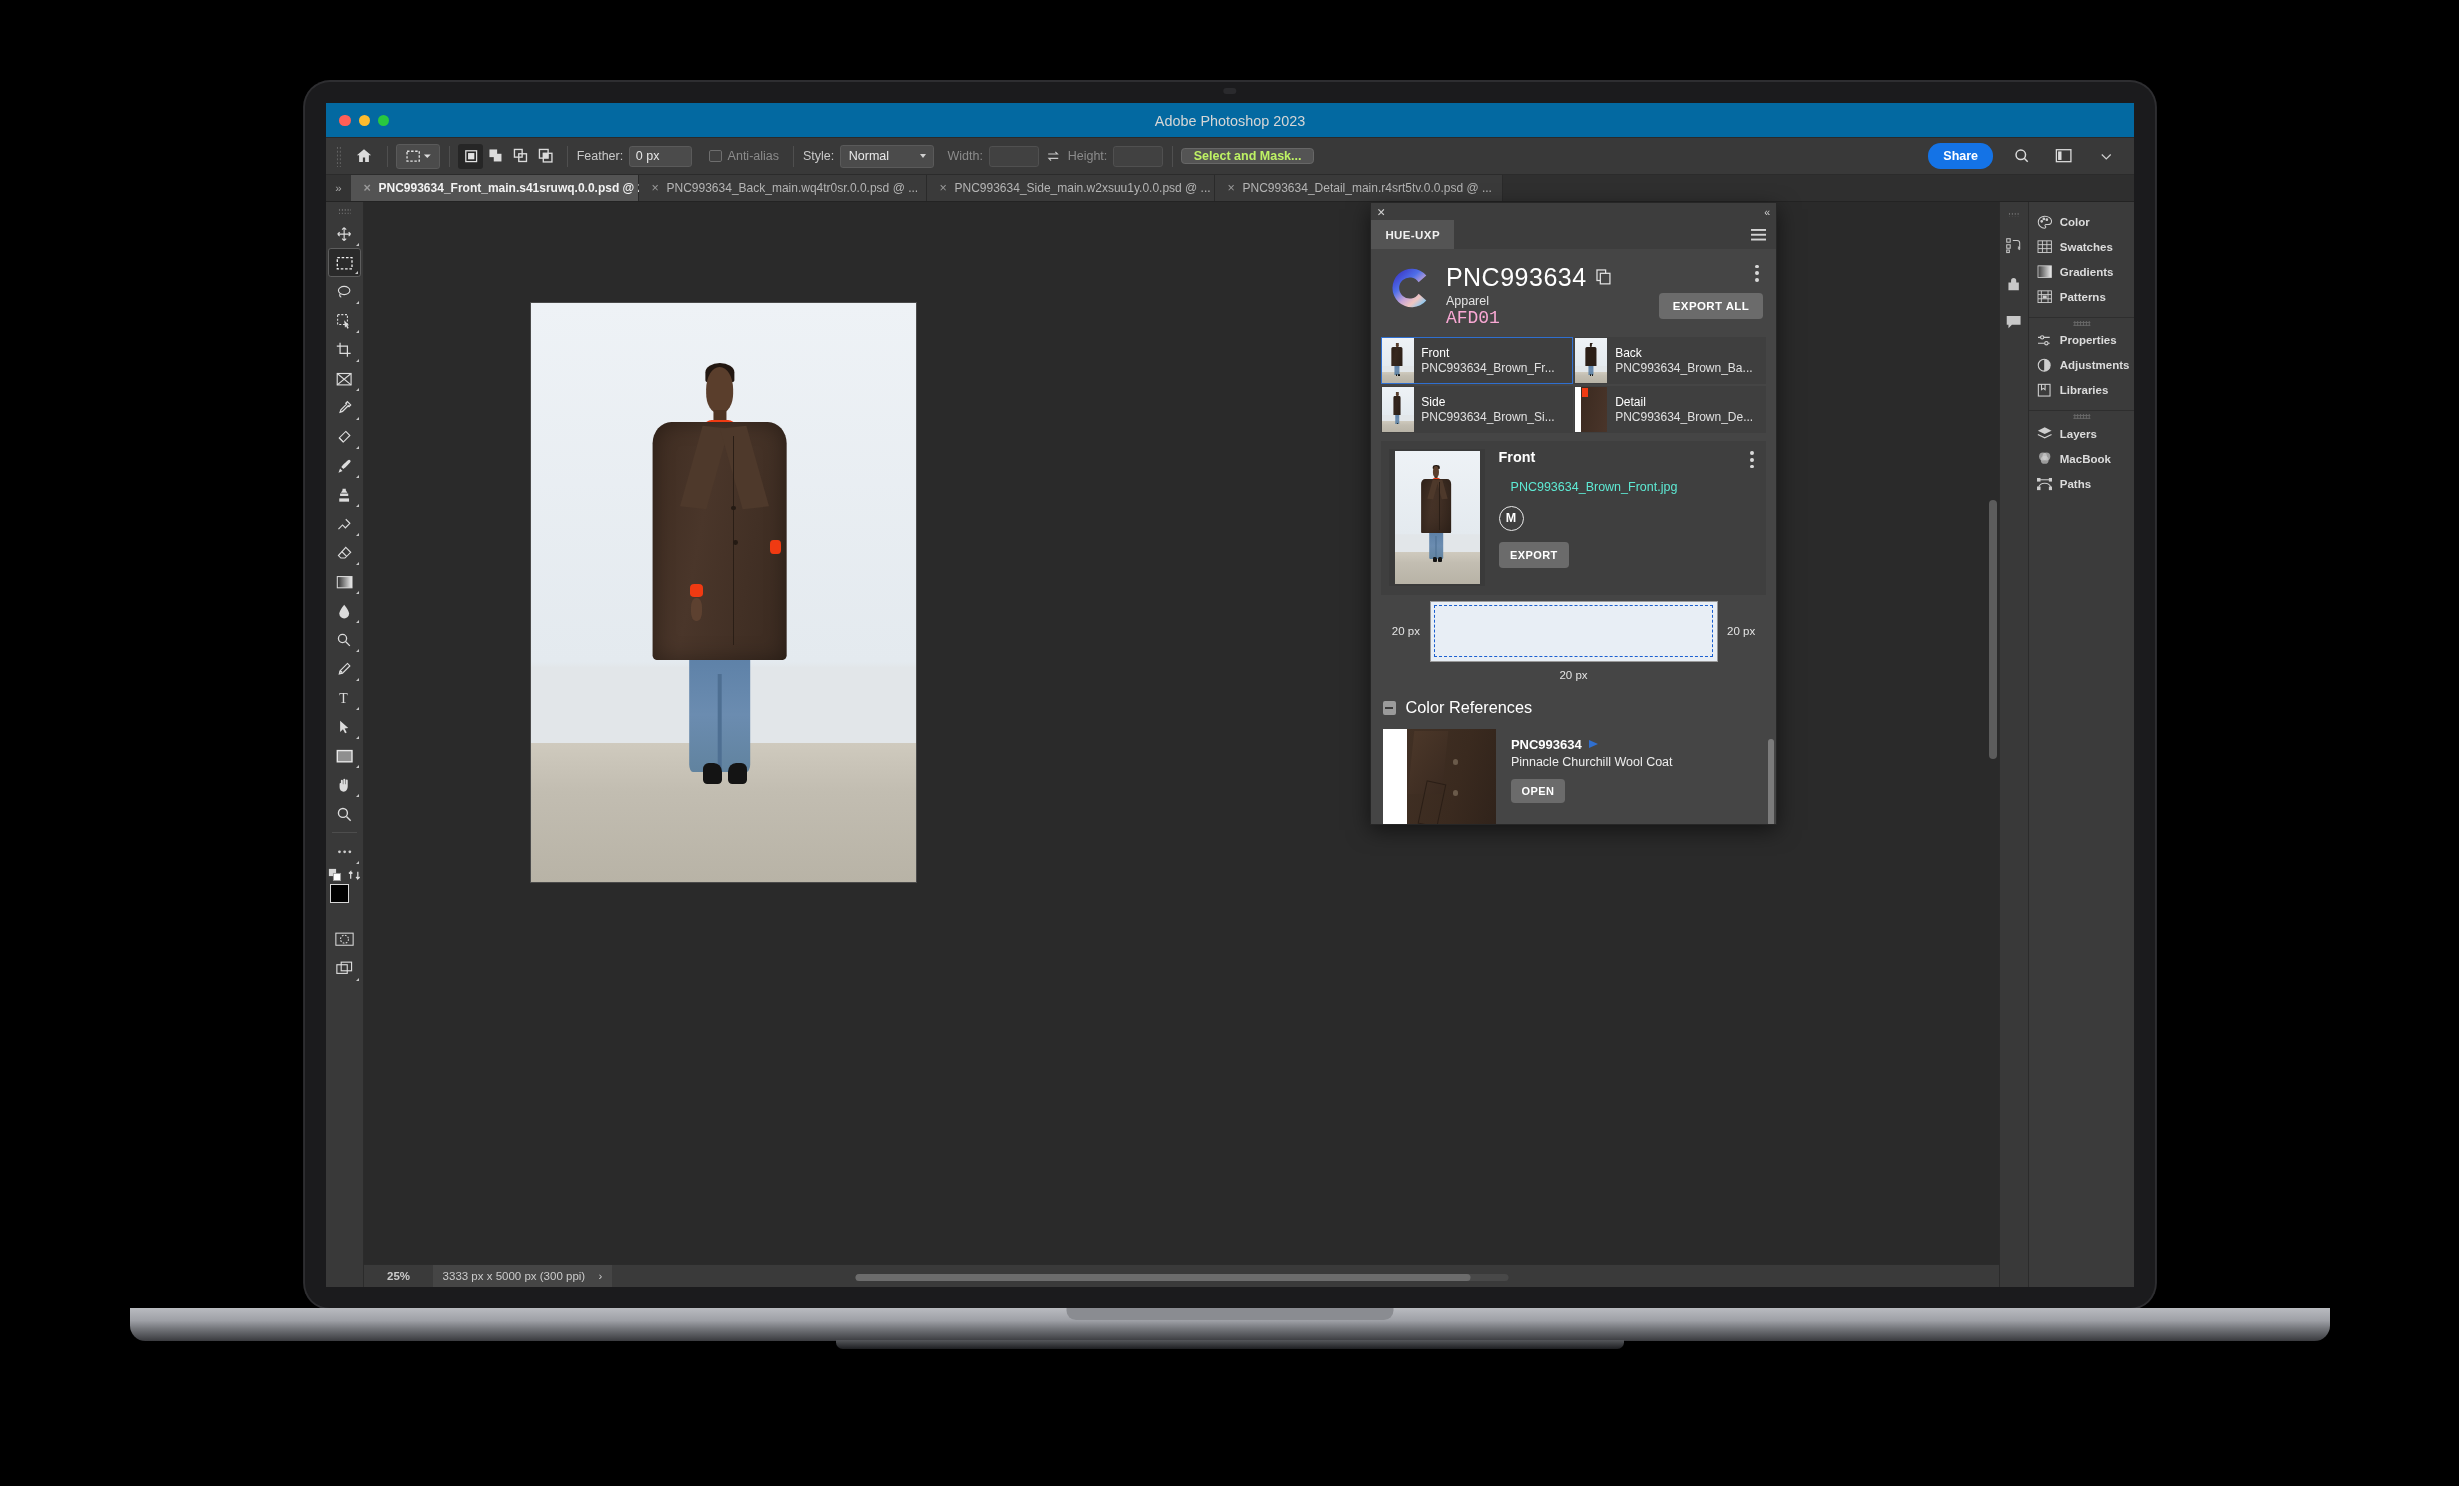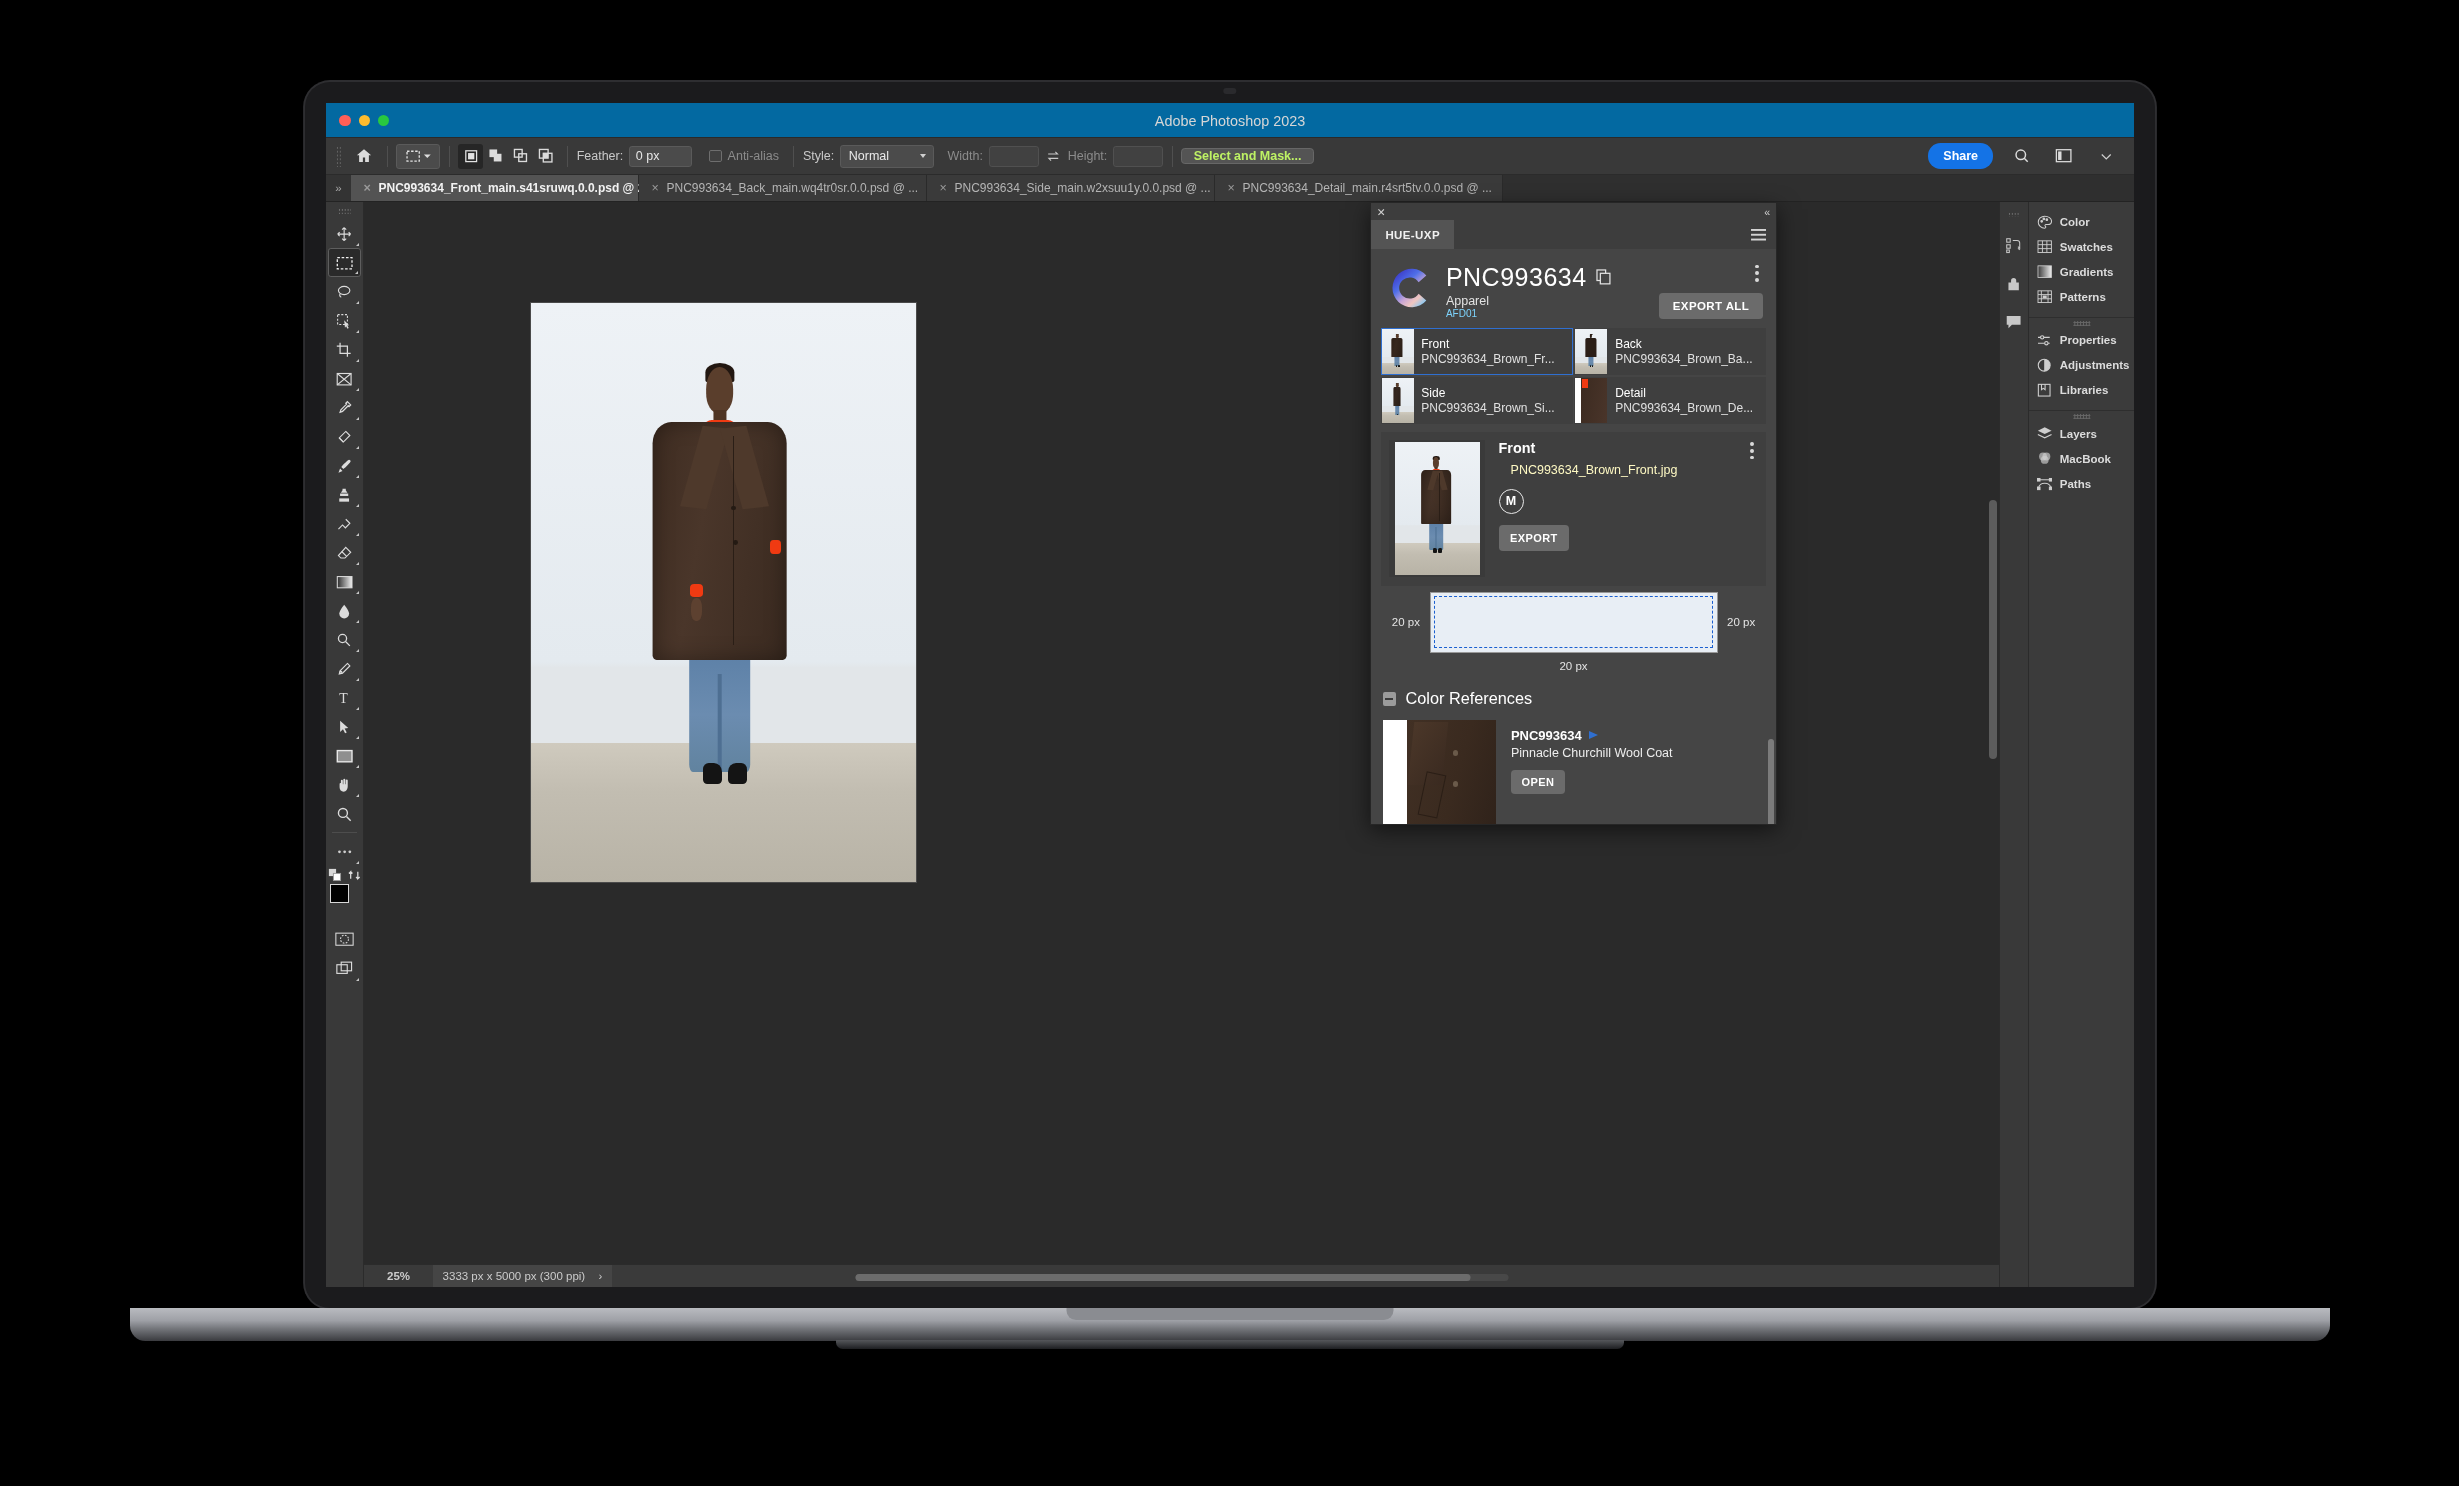--- a/index.html
+++ b/index.html
@@ -251,21 +251,21 @@
   }
   #uxp-menu-icon { margin-left: auto; display: flex; align-items: center; padding: 0 9.6px; }
   #uxp-scrollbody { flex: 1; overflow: hidden; position: relative; background: #454545; }
 
   #uxp-header { display: flex; align-items: flex-start; gap: 11.5px; padding: 13.4px 13.4px 9.6px 13.4px; }
   #uxp-logo { width: 50px; height: 50px; flex: 0 0 50px; position: relative; }
   #uxp-title-block { flex: 1; min-width: 0; }
   #uxp-sku-row { display: flex; align-items: center; gap: 9.6px; }
   #uxp-sku { font-size: 25px; color: #ffffff; letter-spacing: 0.5px; }
   #uxp-sub1 { font-size: 12.5px; color: #e2e2e2; margin-top: 1.9px; }
-  #uxp-sub2 { font-size: 10px; color: #7dd3fc; }
+  #uxp-sub2 { font-size: 18px; color: #f9a8d4; font-family: Liberation Mono, monospace; }
   #uxp-header-right { display: flex; flex-direction: column; align-items: flex-end; gap: 9.6px; }
   .kebab { display: flex; flex-direction: column; gap: 2.9px; align-items: center; padding: 1.9px 3.8px; }
   .kebab i { width: 3.8px; height: 3.8px; border-radius: 50%; background: #d9d9d9; display: block; }
   #export-all-btn {
     background: #6b6b6b; color: #fff; font-size: 11.5px; font-weight: bold;
     border-radius: 3.8px; padding: 6.7px 13.4px; letter-spacing: 0.4px;
   }
 
   #uxp-grid { display: grid; grid-template-columns: 1fr 1fr; gap: 1.9px; padding: 0 9.6px; }
   .asset-cell {
@@ -279,21 +279,21 @@
   .asset-file { font-size: 12px; color: #e0e0e0; line-height: 1.25; overflow: hidden; text-overflow: ellipsis; white-space: nowrap; }
 
   #uxp-preview {
     margin: 7.7px 9.6px 0 9.6px; background: #3f3f3f; display: flex; gap: 13.4px;
     padding: 8.6px; height: 154px;
   }
   #preview-thumb { width: 96px; flex: 0 0 96px; background: #3a3a3a; display: flex; align-items: center; justify-content: center; }
   #preview-thumb .ph { width: 85px; height: 133px; position: relative; overflow: hidden; }
   #preview-info { flex: 1; min-width: 0; position: relative; }
   #preview-title { font-size: 14.4px; color: #fff; font-weight: bold; }
-  #preview-file { font-size: 12.5px; color: #fef9c3; margin-top: 7px; padding-left: 12px; }
+  #preview-file { font-size: 12.5px; color: #5eead4; margin-top: 15px; padding-left: 12px; }
   #m-badge {
     margin-top: 11.5px; width: 25px; height: 25px; border-radius: 50%;
     border: 1.9px solid #e8e8e8; color: #fff; font-size: 12.5px; font-weight: bold;
     display: flex; align-items: center; justify-content: center;
   }
   #export-btn {
     margin-top: 11.5px; background: #6b6b6b; color: #fff; font-size: 11px; font-weight: bold;
     border-radius: 3.8px; padding: 6.7px 11.5px; display: inline-flex; letter-spacing: 0.4px;
   }
   #preview-kebab { position: absolute; right: 0; top: 0; }

